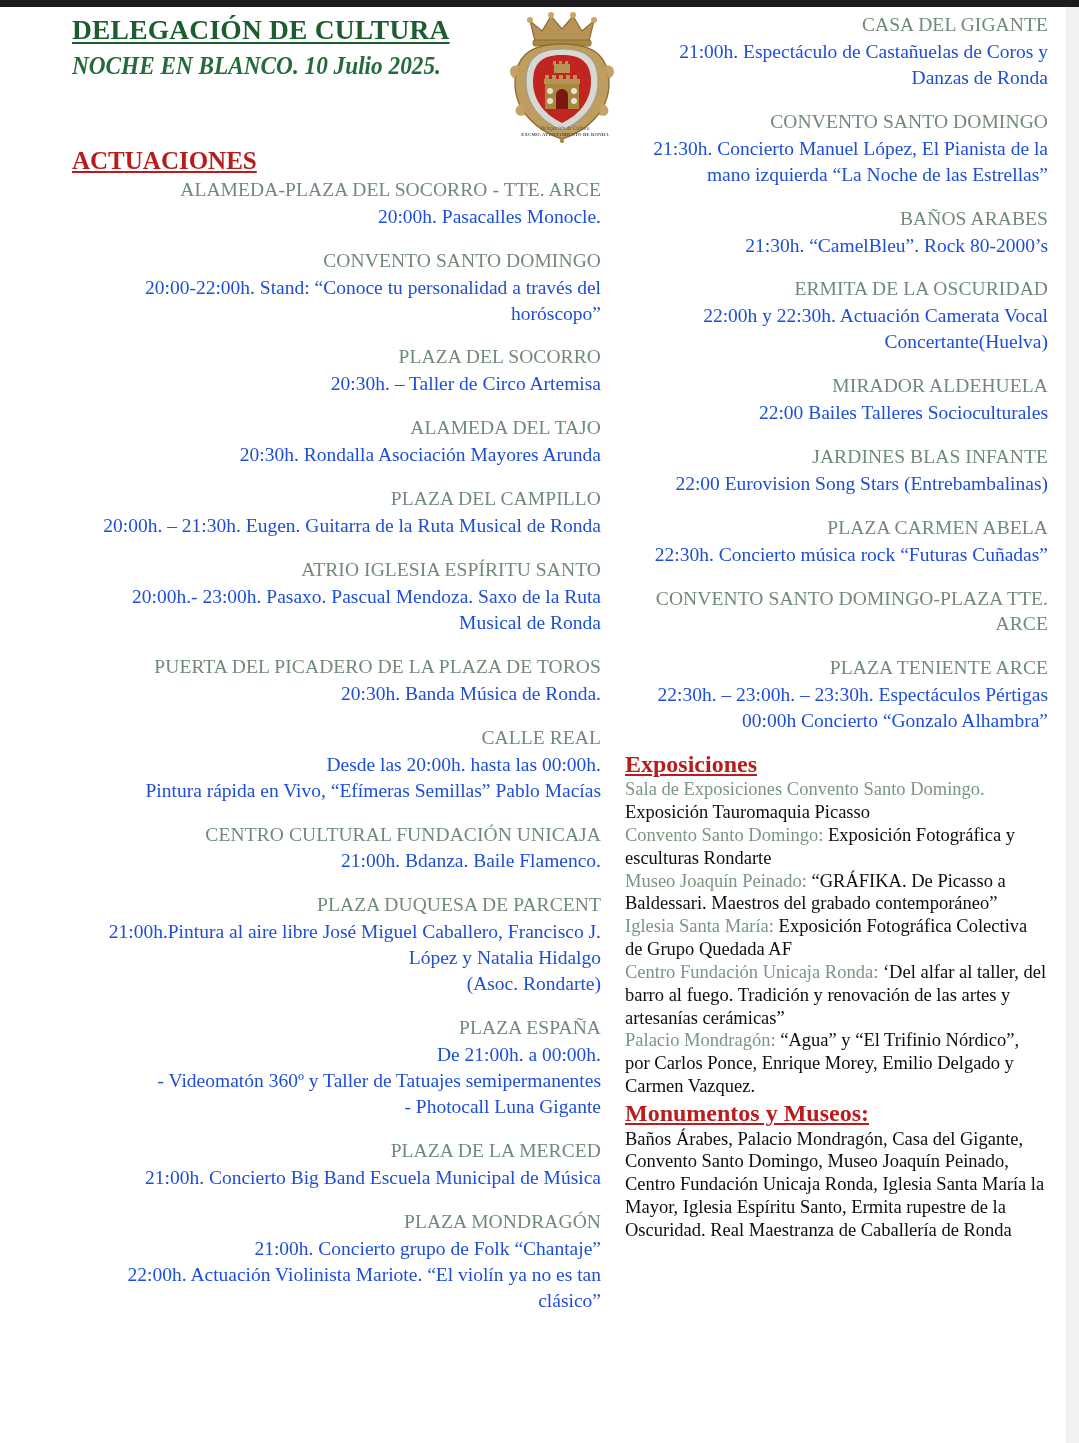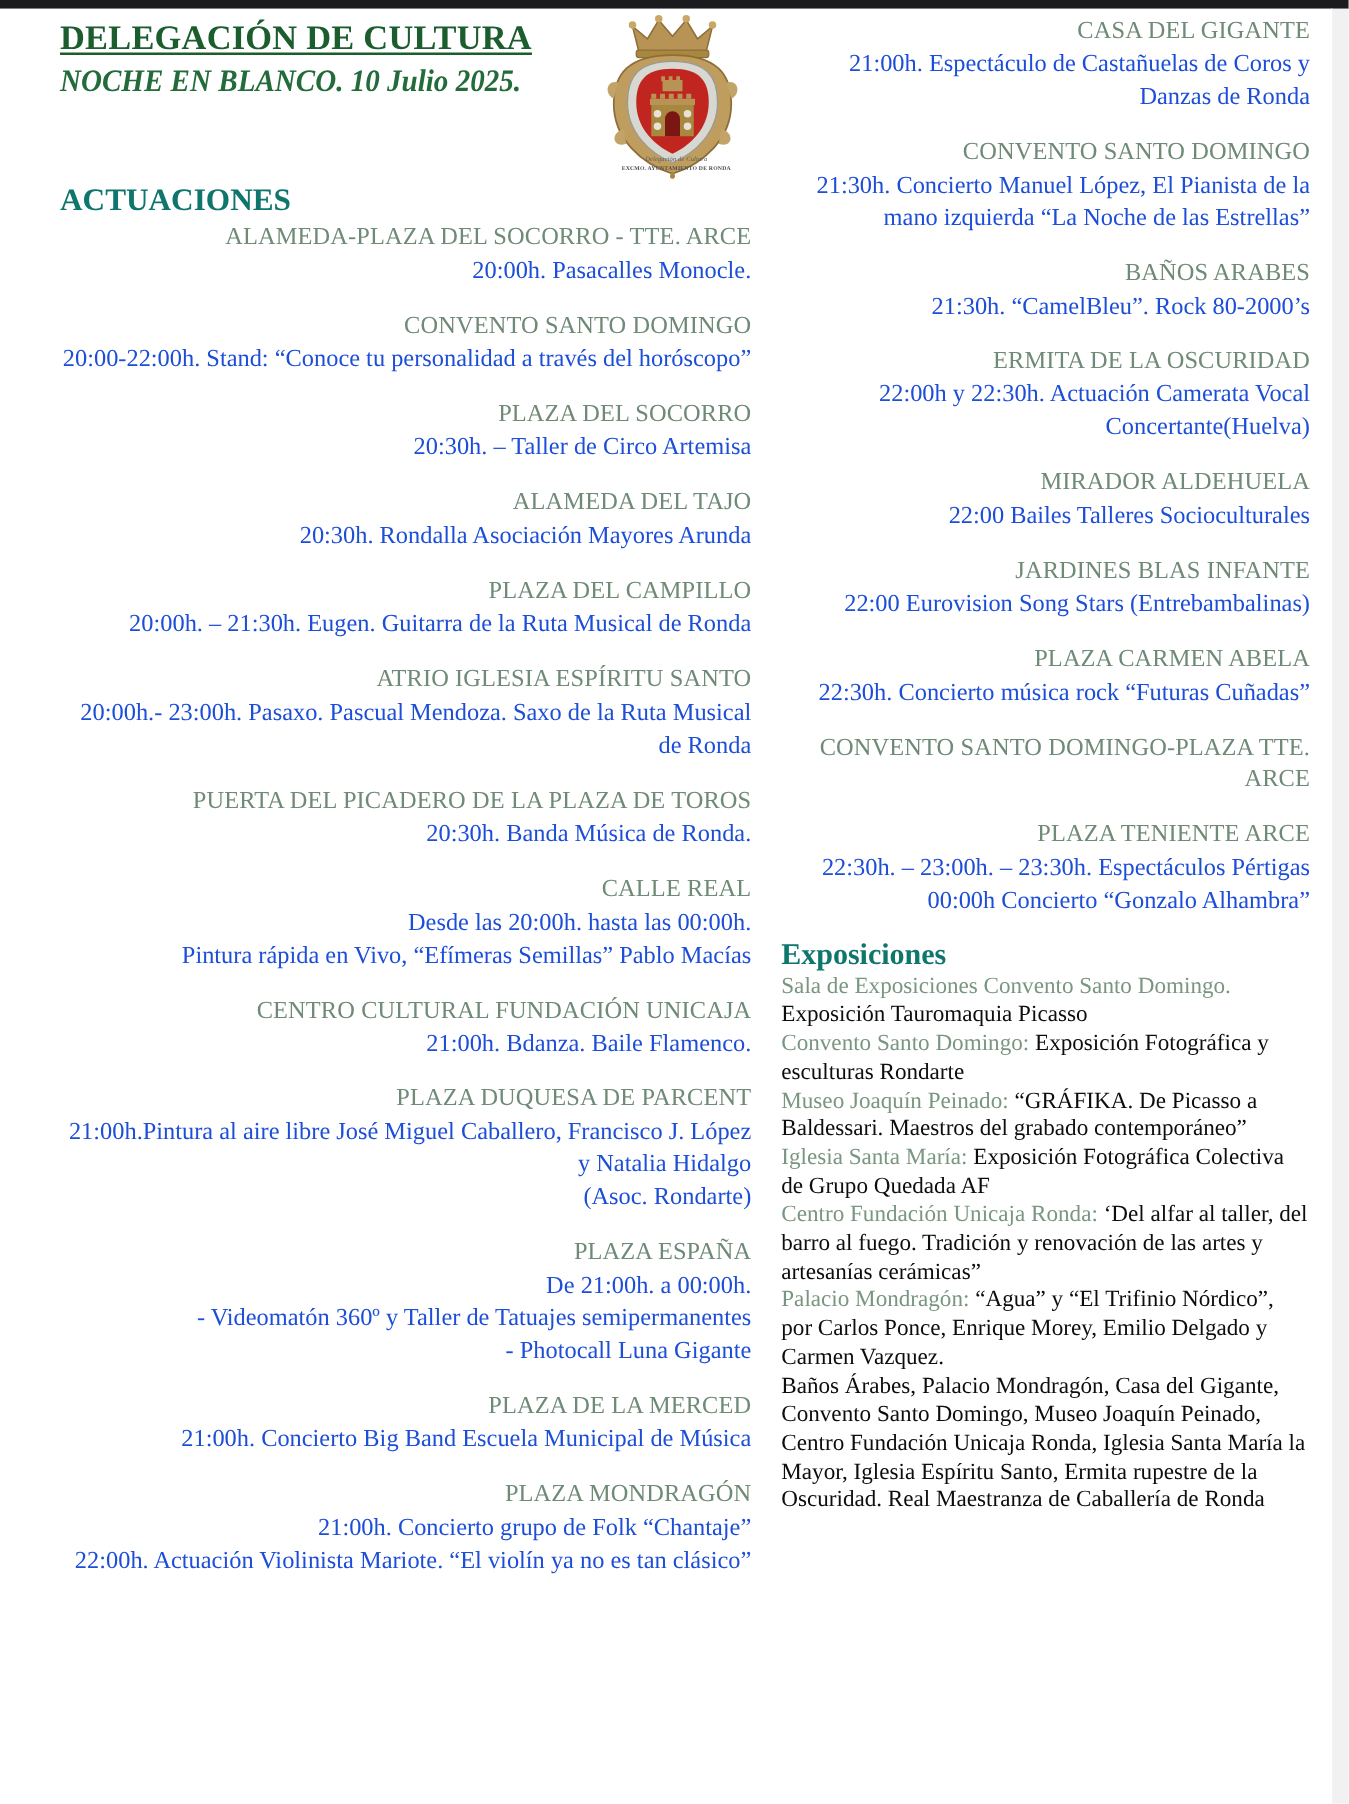--- a/index.html
+++ b/index.html
@@ -20,21 +20,21 @@
     position:absolute;top:7px;right:0;width:13px;height:1436px;
     background:#f1f1f1;border-left:1px solid #dcdcdc;
   }
   .page{
     position:absolute;top:7px;left:0;width:1066px;height:1436px;
     box-sizing:border-box;
     display:flex;
     background:#fff;
   }
   .col{box-sizing:border-box;}
-  .col-left{width:615px;padding:6px 14px 0 48px;}
+  .col-left{width:615px;padding:6px 14px 0 72px;}
   .col-right{width:451px;padding:6px 18px 0 10px;}
 
   
   .masthead{position:relative;min-height:128px;}
   .title{
     font-family:"Liberation Serif","DejaVu Serif",serif;
     font-weight:bold;font-size:27.5px;letter-spacing:.2px;
     color:#1c5d2e;text-decoration:underline;
     text-underline-offset:3px;
     margin:0 0 4px 0;line-height:1.2;
@@ -55,22 +55,22 @@
     display:block;font-style:italic;font-size:5.2px;color:#5a5a5a;
     letter-spacing:.1px;line-height:1.3;
   }
   .crest-caption .c2{
     display:block;font-weight:bold;font-size:4.6px;color:#4a4a4a;
     letter-spacing:.15px;line-height:1.3;
   }
 
   
   .sec-head{
-    font-weight:bold;font-size:25px;color:#0f766e;
-    text-underline-offset:2px;
+    font-weight:bold;font-size:25px;color:#b91c1c;
+    text-decoration:underline;text-underline-offset:2px;
     margin:6px 0 2px 0;line-height:1.15;
   }
   .sec-head.small{font-size:24px;margin:2px 0 0 0;}
 
   
   .evt{margin:0 0 19px 0;text-align:right;}
   .evt.tight{margin-bottom:17px;}
   .venue{
     color:#6f8a76;font-size:19.5px;line-height:1.28;
     letter-spacing:.1px;margin:0 0 1px 0;
@@ -241,18 +241,19 @@
     <div class="sec-head small">Exposiciones</div>
     <div class="compact">
       <p><span class="lbl">Sala de Exposiciones Convento Santo Domingo.</span><span> Exposición Tauromaquia Picasso</span></p>
       <p><span class="lbl">Convento Santo Domingo:</span><span> Exposición Fotográfica y esculturas  Rondarte</span></p>
       <p><span class="lbl">Museo Joaquín Peinado:</span><span> “GRÁFIKA. De Picasso a Baldessari. Maestros del grabado contemporáneo”</span></p>
       <p><span class="lbl">Iglesia Santa María:</span><span> Exposición Fotográfica Colectiva de Grupo Quedada AF</span></p>
       <p><span class="lbl">Centro Fundación Unicaja Ronda:</span><span> ‘Del alfar al taller, del barro al fuego. Tradición y renovación de las artes y artesanías cerámicas”</span></p>
       <p><span class="lbl">Palacio Mondragón:</span><span> “Agua” y “El Trifinio Nórdico”, por Carlos Ponce, Enrique Morey, Emilio Delgado y Carmen Vazquez.</span></p>
     </div>
 
+    <div class="sec-head small">Monumentos y Museos:</div>
     <div class="compact">
       <p>Baños Árabes, Palacio Mondragón, Casa del Gigante, Convento Santo Domingo, Museo Joaquín Peinado, Centro Fundación Unicaja Ronda, Iglesia Santa María la Mayor, Iglesia Espíritu Santo, Ermita rupestre de la Oscuridad. Real Maestranza de Caballería de Ronda</p>
     </div>
 
   </div>
 </div>
 
 </body></html>

